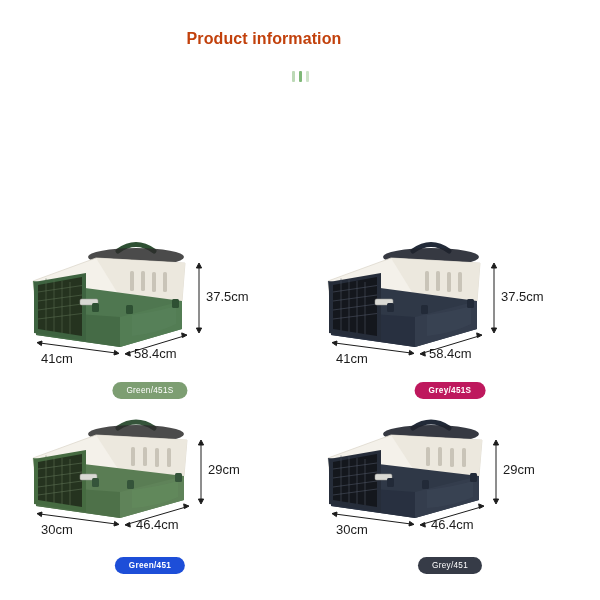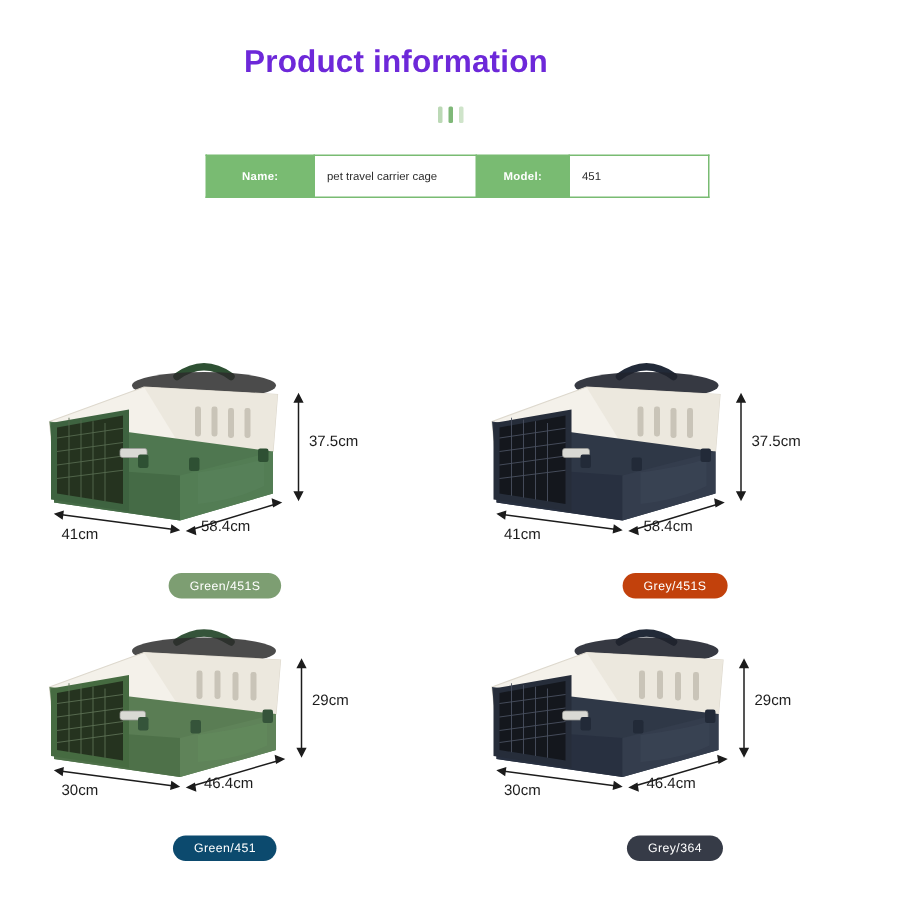--- a/index.html
+++ b/index.html
@@ -8,21 +8,21 @@
     background: #ffffff;
     font-family: "Liberation Sans", sans-serif;
     overflow: hidden;
   }
   .page { position: relative; width: 600px; height: 600px; background: #fff; }
 
   
   .title {
     position: absolute; top: 30px; left: 0; width: 528px;
     text-align: center;
-    font-size: 21px; font-weight: bold; color: #6d28d9;
+    font-size: 16px; font-weight: bold; color: #c2410c;
     letter-spacing: 0.1px;
   }
   .divider {
     position: absolute; top: 71px; left: 0; width: 600px;
     display: flex; justify-content: center; gap: 4px;
   }
   .divider i { display: block; width: 3px; height: 11px; border-radius: 1px; }
 
   
   .spec-table {
@@ -76,46 +76,40 @@
     border-radius: 11px;
     font-size: 8.2px;
     color: #ffffff;
     letter-spacing: .3px;
     white-space: nowrap;
   }
 
   
   .dim {
     position: absolute;
-    font-size: 10px;
+    font-size: 13px;
     color: #1c1c1c;
     white-space: nowrap;
   }
   svg { display: block; overflow: visible; }
 </style>
 </head>
 <body>
 
 <div class="page">
 
   <div class="title">Product information</div>
   <div class="divider">
     <i style="background:#bcd9b6"></i>
     <i style="background:#7fb878"></i>
     <i style="background:#cfe4ca"></i>
   </div>
 
   <table class="spec-table">
     <tbody>
-      <tr>
-        <td class="k col-k1">Name:</td>
-        <td class="v col-v1">pet travel carrier cage</td>
-        <td class="k col-k2">Model:</td>
-        <td class="v col-v2">451</td>
-      </tr>
     </tbody>
   </table>
 
   <div class="grid">
 
     <div class="cell cell-0">
       <div class="stage">
         <svg width="300" height="140" viewBox="0 0 300 140">
 
           <path d="M118 26 q18 -13 36 0" fill="none" stroke="#2e5033" stroke-width="5" stroke-linecap="round"></path>
@@ -220,21 +214,21 @@
               <path d="M114 128.4 l-5 1.6 l.6 -4.6 Z"></path>
             <line x1="123" y1="128" x2="179" y2="111"></line>
             <path d="M120 128.9 l4.6 -2.4 l.7 4.6 Z"></path>
               <path d="M182 110.1 l-4.6 2.4 l-.7 -4.6 Z"></path>
           </g>
         </svg>
         <div class="dim" style="left:201px; top:64px;">37.5cm</div>
         <div class="dim" style="left:36px; top:126px;">41cm</div>
         <div class="dim" style="left:129px; top:121px;">58.4cm</div>
       </div>
-      <div class="pill" style="background:#c2410c;">Grey/451S</div>
+      <div class="pill" style="background:#be185d;font-weight:bold;">Grey/451S</div>
     </div>
 
     <div class="cell cell-2">
       <div class="stage">
         <svg width="300" height="140" viewBox="0 0 300 140">
           <path d="M118 28 q18 -12 36 0" fill="none" stroke="#35543a" stroke-width="5" stroke-linecap="round"></path>
           <ellipse cx="136" cy="34" rx="48" ry="9" fill="#2b2b2b" opacity=".85"></ellipse>
           <path d="M33 58 L96 35 L187 40 L184 76 L36 86 Z" fill="#f4f1ea" stroke="#ddd8cd" stroke-width=".8"></path>
           <path d="M96 35 L187 40 L184 76 L120 72 Z" fill="#ece8de"></path>
           <g fill="#c9c4b8">
@@ -274,21 +268,21 @@
               <path d="M119 124.4 l-5 1.6 l.6 -4.6 Z"></path>
             <line x1="128" y1="124" x2="186" y2="107"></line>
             <path d="M125 124.9 l4.6 -2.4 l.7 4.6 Z"></path>
               <path d="M189 106.1 l-4.6 2.4 l-.7 -4.6 Z"></path>
           </g>
         </svg>
         <div class="dim" style="left:208px; top:62px;">29cm</div>
         <div class="dim" style="left:41px; top:122px;">30cm</div>
         <div class="dim" style="left:136px; top:117px;">46.4cm</div>
       </div>
-      <div class="pill" style="background:#0c4a6e;">Green/451</div>
+      <div class="pill" style="background:#1d4ed8;font-weight:bold;">Green/451</div>
     </div>
 
     <div class="cell cell-3">
       <div class="stage">
         <svg width="300" height="140" viewBox="0 0 300 140">
           <path d="M113 28 q18 -12 36 0" fill="none" stroke="#222a38" stroke-width="5" stroke-linecap="round"></path>
           <ellipse cx="131" cy="34" rx="48" ry="9" fill="#20242d" opacity=".9"></ellipse>
           <path d="M28 58 L91 35 L182 40 L179 76 L31 86 Z" fill="#f4f1ea" stroke="#ddd8cd" stroke-width=".8"></path>
           <path d="M91 35 L182 40 L179 76 L115 72 Z" fill="#ece8de"></path>
           <g fill="#c9c4b8">
@@ -328,17 +322,17 @@
               <path d="M114 124.4 l-5 1.6 l.6 -4.6 Z"></path>
             <line x1="123" y1="124" x2="181" y2="107"></line>
             <path d="M120 124.9 l4.6 -2.4 l.7 4.6 Z"></path>
               <path d="M184 106.1 l-4.6 2.4 l-.7 -4.6 Z"></path>
           </g>
         </svg>
         <div class="dim" style="left:203px; top:62px;">29cm</div>
         <div class="dim" style="left:36px; top:122px;">30cm</div>
         <div class="dim" style="left:131px; top:117px;">46.4cm</div>
       </div>
-      <div class="pill" style="background:#363b47;">Grey/364</div>
+      <div class="pill" style="background:#363b47;">Grey/451</div>
     </div>
 
   </div>
 </div>
 
 </body></html>

